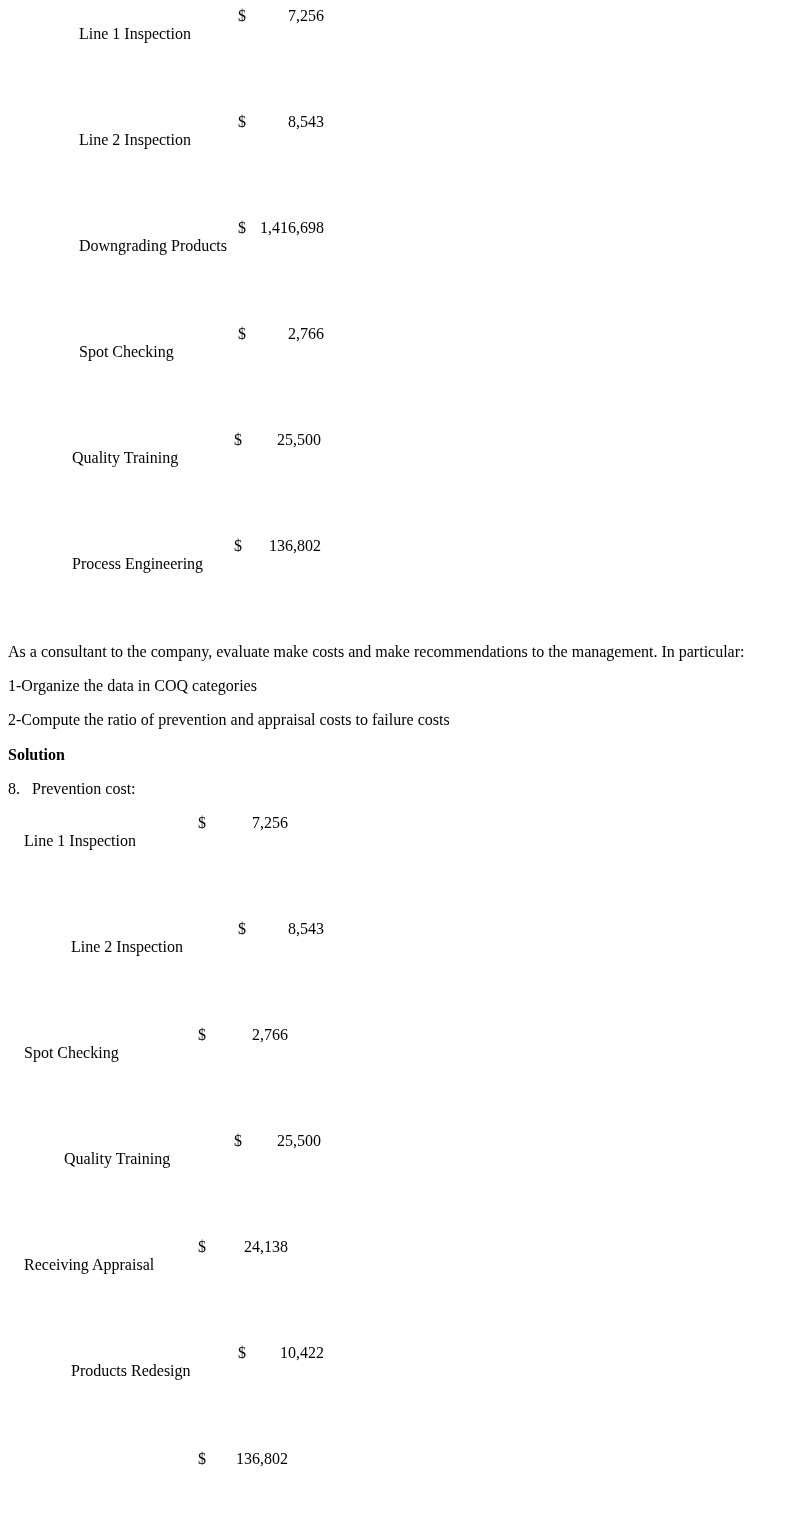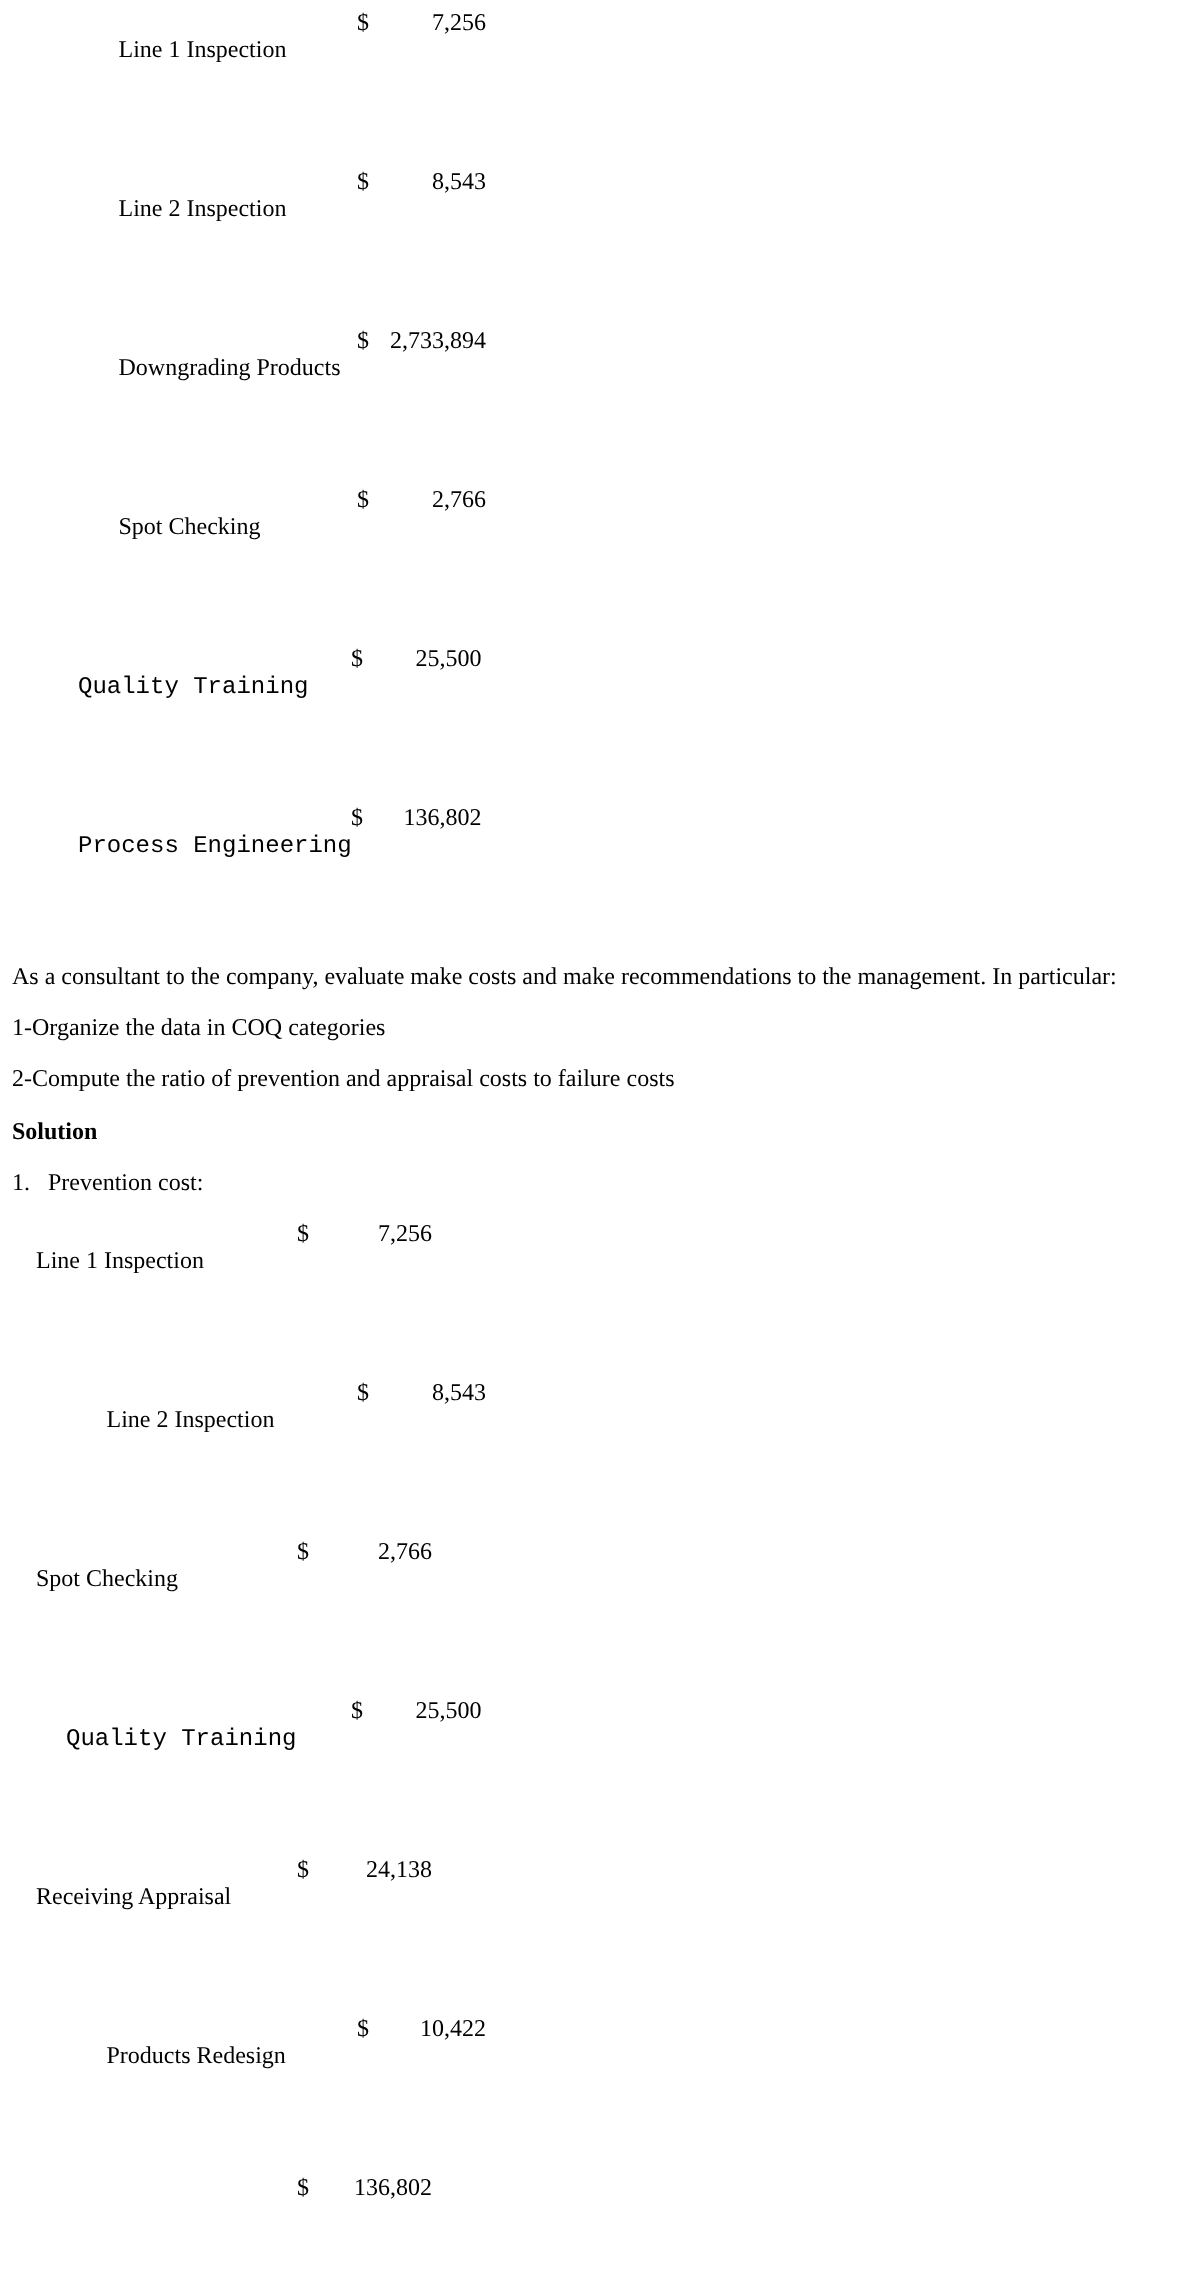--- a/index.html
+++ b/index.html
@@ -18,21 +18,21 @@
 
   .cost-row { position: relative; }
   .cost-row .cur { position: absolute; top: 0; }
   .cost-row .amt { position: absolute; top: 0; text-align: right; }
 
   
   .lv0 .label { margin-left: 0; }
   .lv0 .cur   { left: 190px; }
   .lv0 .amt   { left: 198px; width: 82px; }
 
-  .lv1 .label { margin-left: 20px; font-family: Liberation Mono, monospace; }
+  .lv1 .label { margin-left: 40px; }
   .lv1 .cur   { left: 226px; }
   .lv1 .amt   { left: 234px; width: 79px; }
 
   .lv2 .label { margin-left: 47px; }
   .lv2 .cur   { left: 230px; }
   .lv2 .amt   { left: 237px; width: 79px; }
 
   .heading { font-weight: bold; margin-top: 17px; }
 </style>
 </head>
@@ -47,21 +47,21 @@
       <span class="amt">7,256</span>
     </div>
     <div class="cost-row lv2">
       <span class="label">Line 2 Inspection</span>
       <span class="cur">$</span>
       <span class="amt">8,543</span>
     </div>
     <div class="cost-row lv2">
       <span class="label">Downgrading Products</span>
       <span class="cur">$</span>
-      <span class="amt">2,733,894</span>
+      <span class="amt">1,416,698</span>
     </div>
     <div class="cost-row lv2">
       <span class="label">Spot Checking</span>
       <span class="cur">$</span>
       <span class="amt">2,766</span>
     </div>
     <div class="cost-row lv1">
       <span class="label">Quality Training</span>
       <span class="cur">$</span>
       <span class="amt">25,500</span>
@@ -72,21 +72,21 @@
       <span class="amt">136,802</span>
     </div>
   </div>
 
   <p>As a consultant to the company, evaluate make costs and make recommendations to the management. In particular:</p>
   <p>1-Organize the data in COQ categories</p>
   <p>2-Compute the ratio of prevention and appraisal costs to failure costs</p>
 
   <div class="heading">Solution</div>
 
-  <div class="sec-title">1.   Prevention cost:</div>
+  <div class="sec-title">8.   Prevention cost:</div>
   <div class="cost-row lv0">
     <span class="label">Line 1 Inspection</span>
     <span class="cur">$</span>
     <span class="amt">7,256</span>
   </div>
   <div class="cost-row lv2">
     <span class="label">Line 2 Inspection</span>
     <span class="cur">$</span>
     <span class="amt">8,543</span>
   </div>

